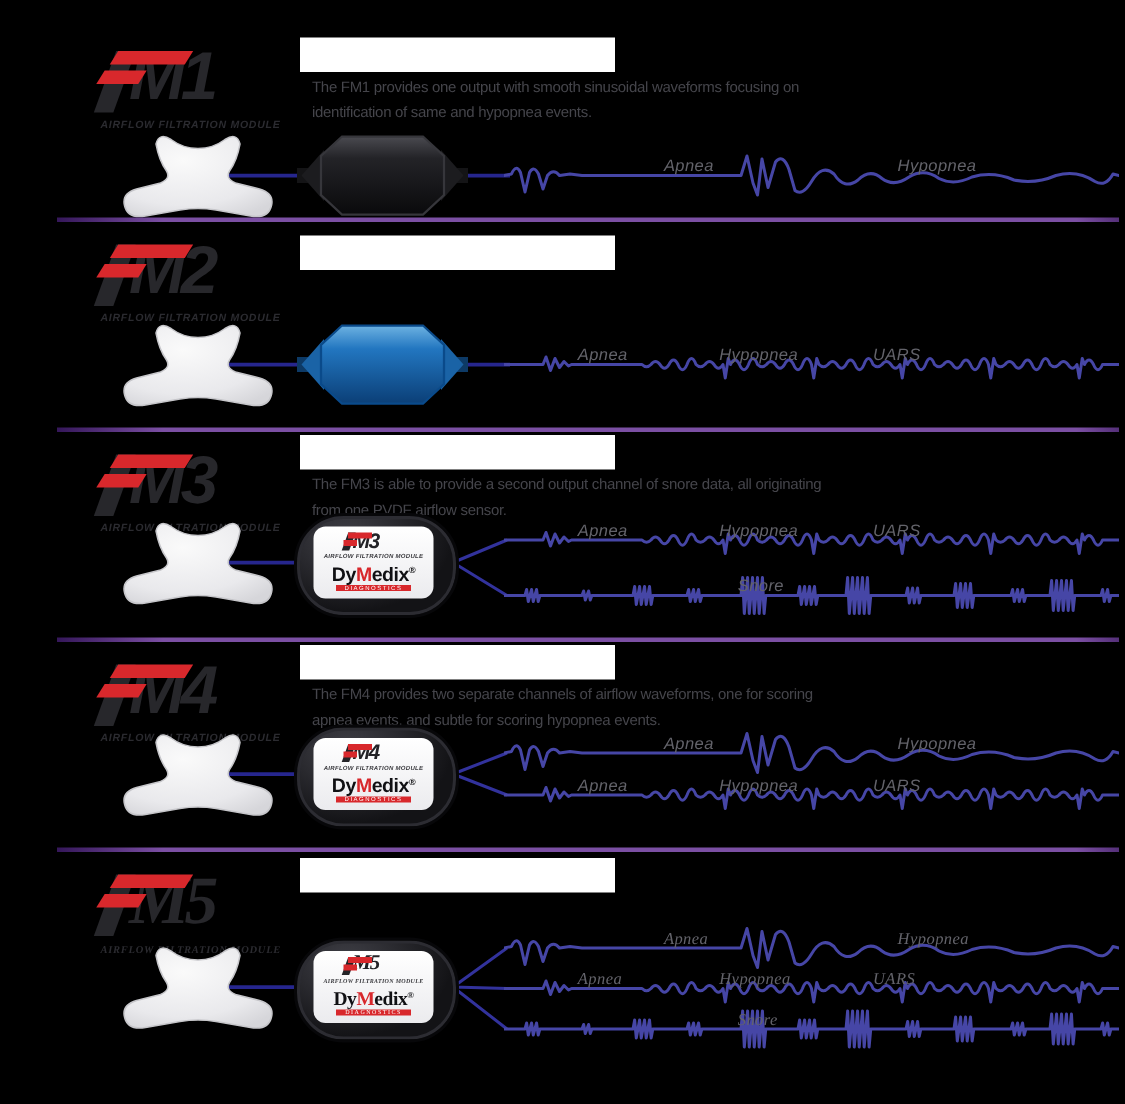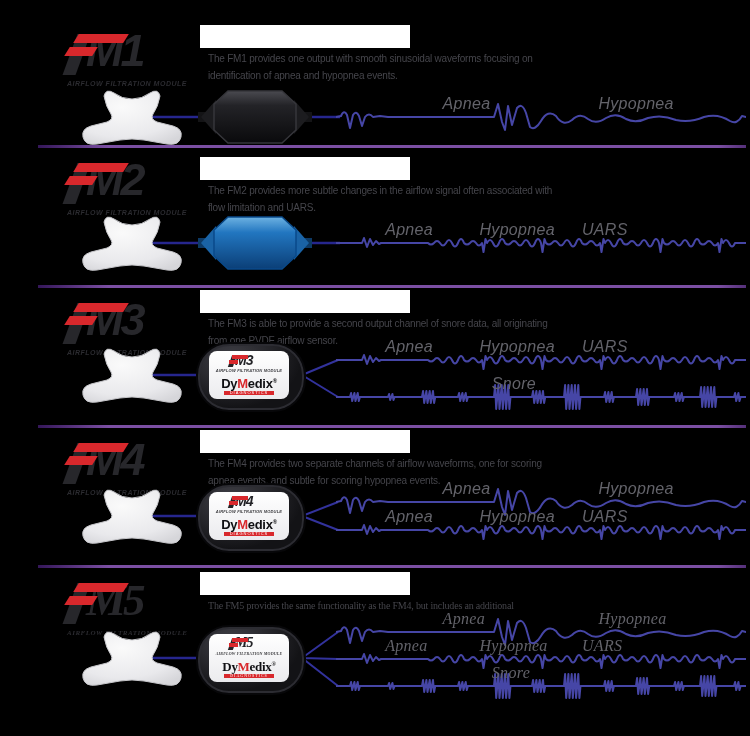--- a/index.html
+++ b/index.html
@@ -46,21 +46,21 @@
   .dymx{margin-top:2px;font-weight:bold;font-size:13px;line-height:12px;color:#101013;
         letter-spacing:-.3px;}
   .dymx .red{color:#d8282c;}
   .dymx sup{font-size:6px;}
   .dytag{width:50px;height:4px;margin:1px auto 0;background:#d8282c;color:#fff;
          font-size:4px;line-height:4px;letter-spacing:1px;overflow:hidden;}
   
   .channel{position:absolute;left:336px;width:410px;height:44px;}
   .channel svg{position:absolute;left:0;top:0;width:100%;height:100%;}
   .wave{fill:none;stroke:#4646a6;stroke-width:2;stroke-linejoin:round;stroke-linecap:round;}
-  .wlabel{position:absolute;top:0;font-style:italic;font-size:16px;color:#63636a;
+  .wlabel{position:absolute;top:10px;font-style:italic;font-size:11px;color:#63636a;
           letter-spacing:.3px;}
 </style>
 </head>
 <body>
 
 <svg width="0" height="0" style="position:absolute">
   <defs>
     <radialGradient id="gSensor" cx="40%" cy="30%" r="80%">
       <stop offset="0" stop-color="#fafafa"></stop>
         <stop offset="70%" stop-color="#e9e9ec"></stop>
@@ -86,21 +86,21 @@
   <div class="fmlogo">
     <i class="fstem"></i>
     <span class="fm-m">M1</span>
     <i class="fbar b1"></i>
     <i class="fbar b2"></i>
     <div class="fm-sub">AIRFLOW FILTRATION MODULE</div>
   </div>
   <div class="whitebar" style="top:5px"></div>
   <div class="desc" style="top:30px">
     <div>The FM1 provides one output with smooth sinusoidal waveforms focusing on</div>
-    <div>identification of apnea and hypopnea events.</div>
+    <div>identification of same and hypopnea events.</div>
   </div>
   <svg class="sensor" style="top:67px" viewBox="0 0 104 60">
     <path d="M34,6 Q42,12 52,12 Q62,12 70,6 Q78,1 80,9 Q78,20 73,27 Q70,32 77,35 L93,39 Q103,42 101,50 Q99,59 87,57 L64,53 Q52,51 40,53 L17,57 Q5,59 3,50 Q1,42 11,39 L27,35 Q34,32 31,27 Q26,20 24,9 Q26,1 34,6 Z" fill="url(#gSensor)" stroke="#c6c6ca" stroke-width="1"></path>
   </svg>
   <svg class="hexmod" style="top:66px" viewBox="0 0 118 62">
     <rect x="2" y="26" width="10" height="10" fill="#141416"></rect>
     <polygon points="5,31 20,14 20,48" fill="#1c1c1f"></polygon>
     <rect x="106" y="26" width="10" height="10" fill="#141416"></rect>
     <polygon points="113,31 98,14 98,48" fill="#1c1c1f"></polygon>
     <polygon points="32,5 86,5 100,18 100,44 86,57 32,57 18,44 18,18" fill="url(#gBlack)" stroke="#36363b" stroke-width="1.5"></polygon>
@@ -120,24 +120,20 @@
     <line class="wire" x1="140" y1="96" x2="340" y2="96"></line>
   </svg>
   <div class="fmlogo" style="top:14px">
     <i class="fstem"></i>
     <span class="fm-m">M2</span>
     <i class="fbar b1"></i>
     <i class="fbar b2"></i>
     <div class="fm-sub">AIRFLOW FILTRATION MODULE</div>
   </div>
   <div class="whitebar" style="top:10px"></div>
-  <div class="desc" style="top:35px">
-    <div>The FM2 provides more subtle changes in the airflow signal often associated with</div>
-    <div>flow limitation and UARS.</div>
-  </div>
   <svg class="sensor" style="top:66px" viewBox="0 0 104 60">
     <path d="M34,6 Q42,12 52,12 Q62,12 70,6 Q78,1 80,9 Q78,20 73,27 Q70,32 77,35 L93,39 Q103,42 101,50 Q99,59 87,57 L64,53 Q52,51 40,53 L17,57 Q5,59 3,50 Q1,42 11,39 L27,35 Q34,32 31,27 Q26,20 24,9 Q26,1 34,6 Z" fill="url(#gSensor)" stroke="#c6c6ca" stroke-width="1"></path>
   </svg>
   <svg class="hexmod" style="top:65px" viewBox="0 0 118 62">
     <rect x="2" y="26" width="10" height="10" fill="#0d3a66"></rect>
     <polygon points="5,31 20,14 20,48" fill="#1a63a6"></polygon>
     <rect x="106" y="26" width="10" height="10" fill="#0d3a66"></rect>
     <polygon points="113,31 98,14 98,48" fill="#1a63a6"></polygon>
     <polygon points="32,5 86,5 100,18 100,44 86,57 32,57 18,44 18,18" fill="url(#gBlue)" stroke="#0a4a8a" stroke-width="1.5"></polygon>
   </svg>
@@ -260,21 +256,20 @@
   </svg>
   <div class="fmlogo" style="top:14px">
     <i class="fstem"></i>
     <span class="fm-m">M5</span>
     <i class="fbar b1"></i>
     <i class="fbar b2"></i>
     <div class="fm-sub">AIRFLOW FILTRATION MODULE</div>
   </div>
   <div class="whitebar" style="top:5px"></div>
   <div class="desc" style="top:30px">
-    <div>The FM5 provides the same functionality as the FM4, but includes an additional</div>
   </div>
   <svg class="sensor" style="top:61px" viewBox="0 0 104 60">
     <path d="M34,6 Q42,12 52,12 Q62,12 70,6 Q78,1 80,9 Q78,20 73,27 Q70,32 77,35 L93,39 Q103,42 101,50 Q99,59 87,57 L64,53 Q52,51 40,53 L17,57 Q5,59 3,50 Q1,42 11,39 L27,35 Q34,32 31,27 Q26,20 24,9 Q26,1 34,6 Z" fill="url(#gSensor)" stroke="#c6c6ca" stroke-width="1"></path>
   </svg>
   <div class="oval" style="top:58px">
     <div class="ovlabel">
       <div class="minilogo">
         <i class="mstem"></i>
         <span class="mini-m">M5</span>
         <i class="mb1"></i>

